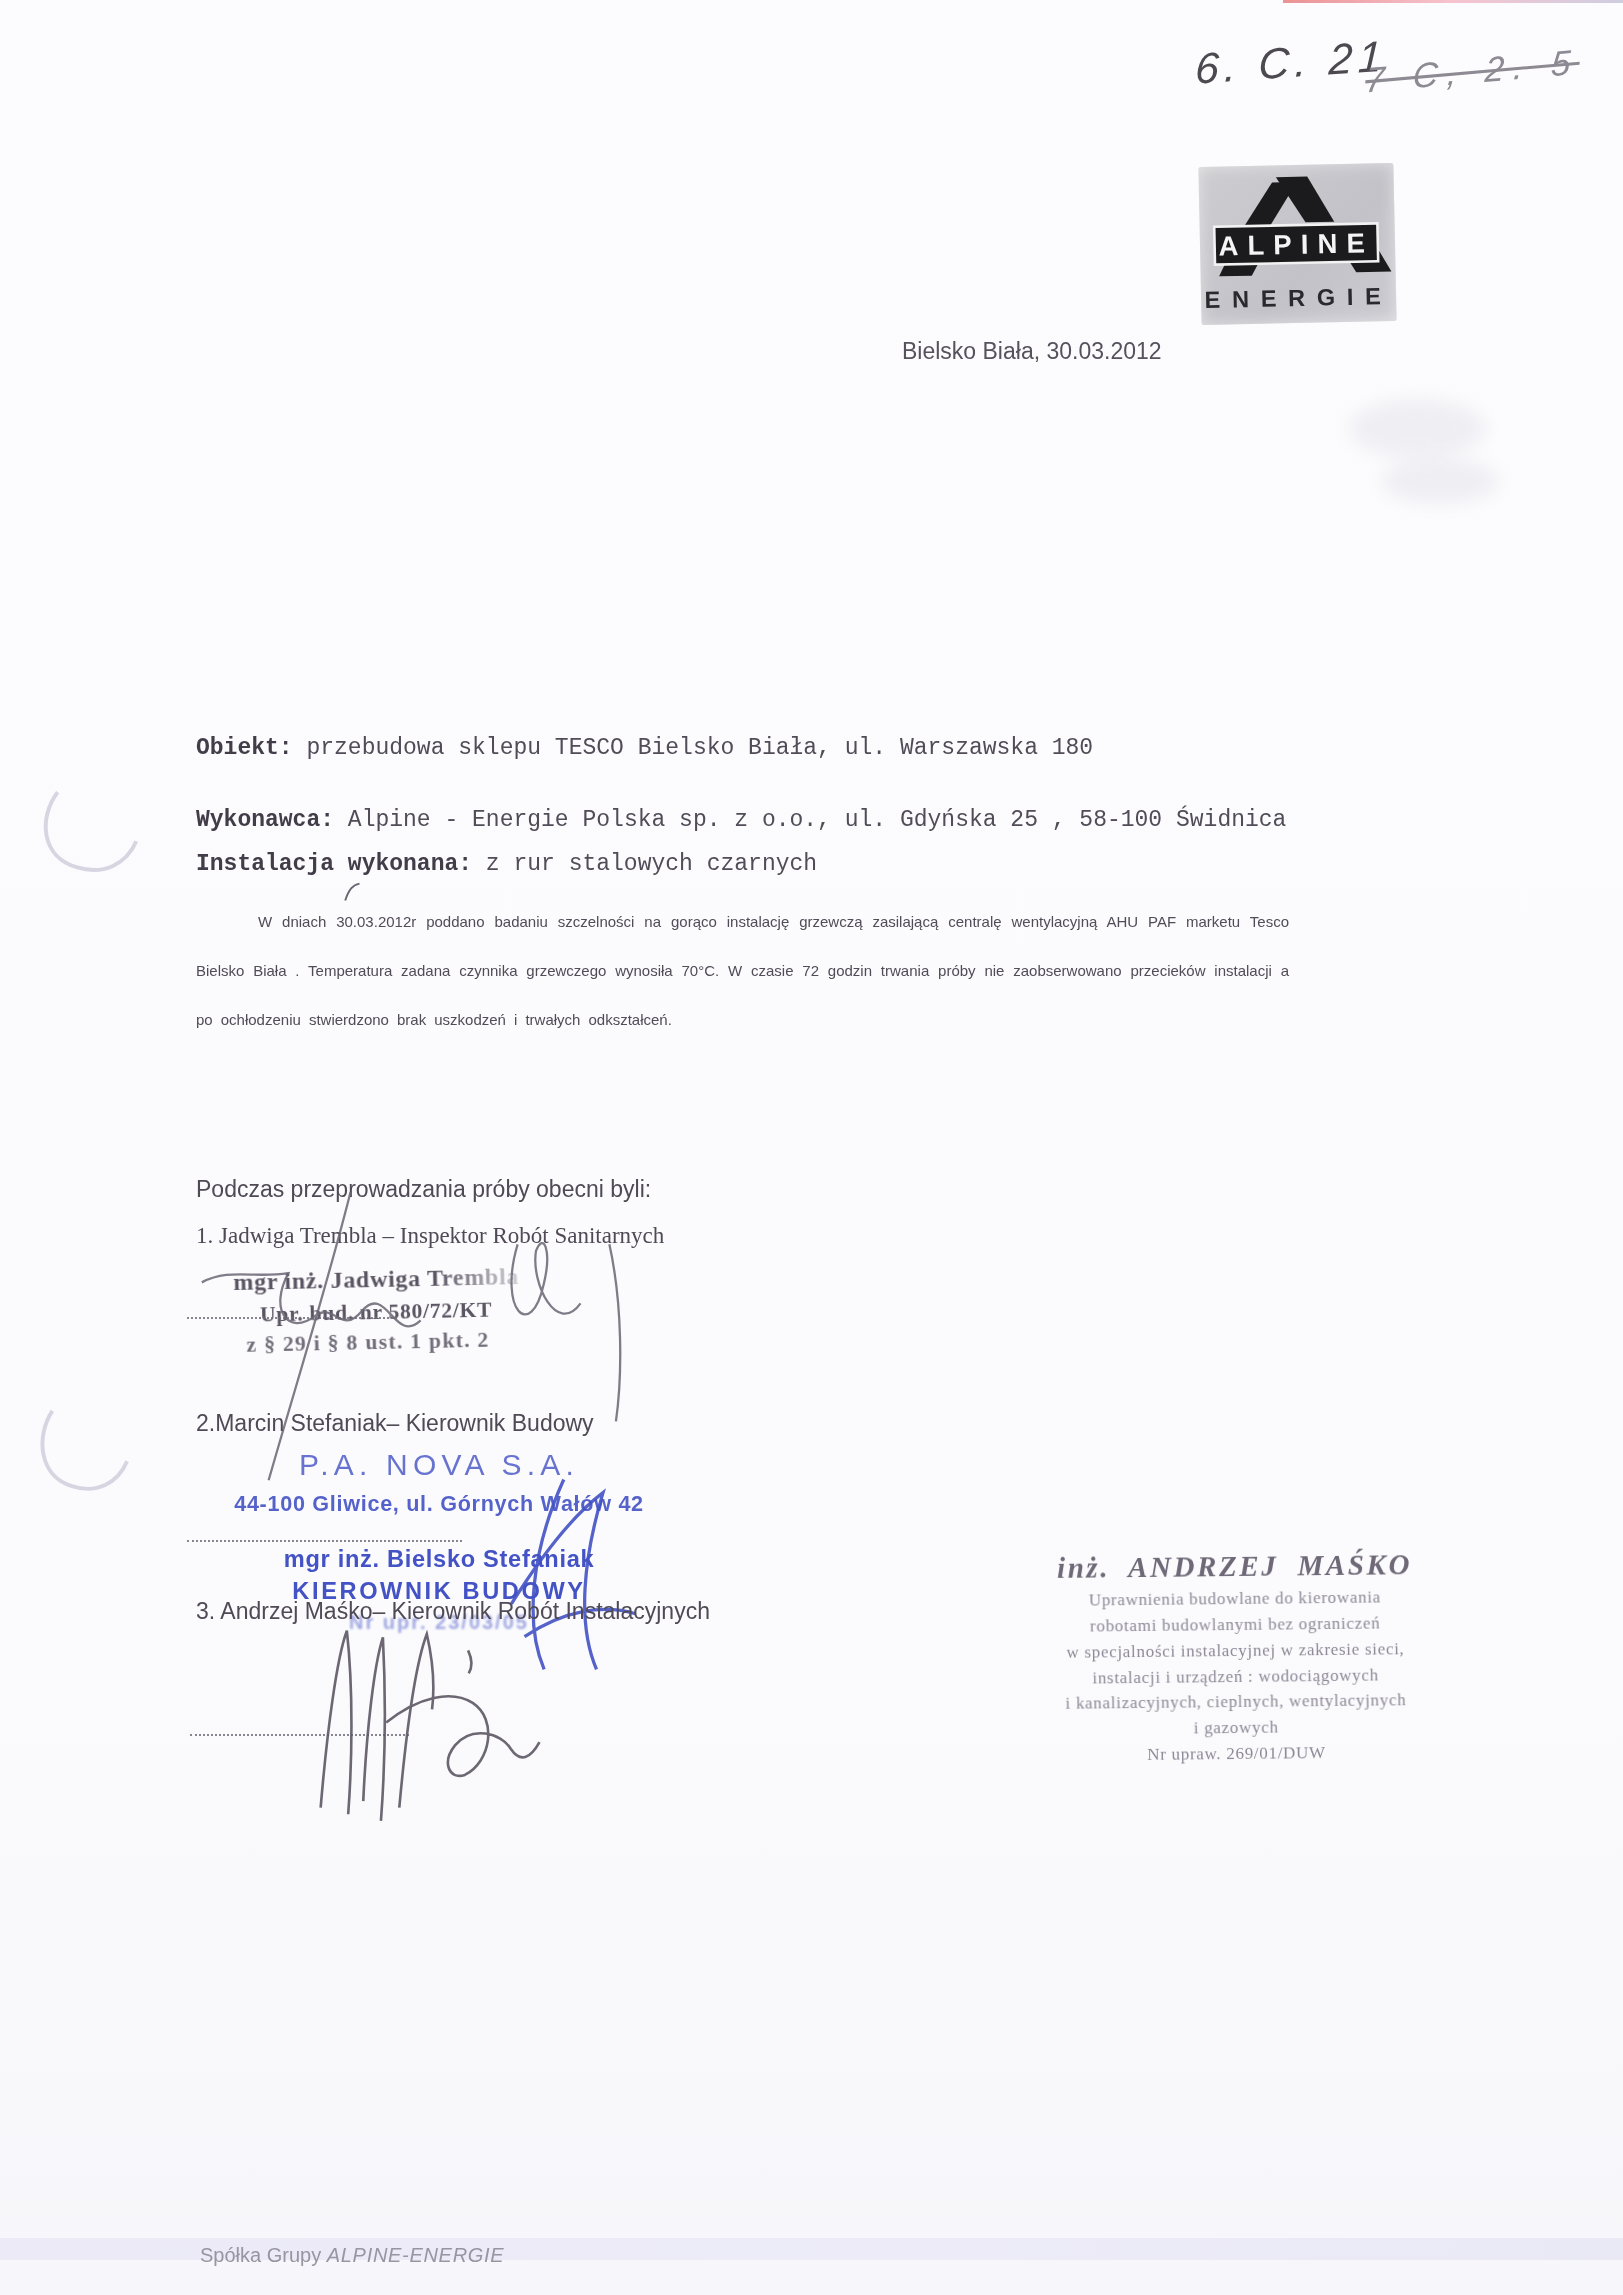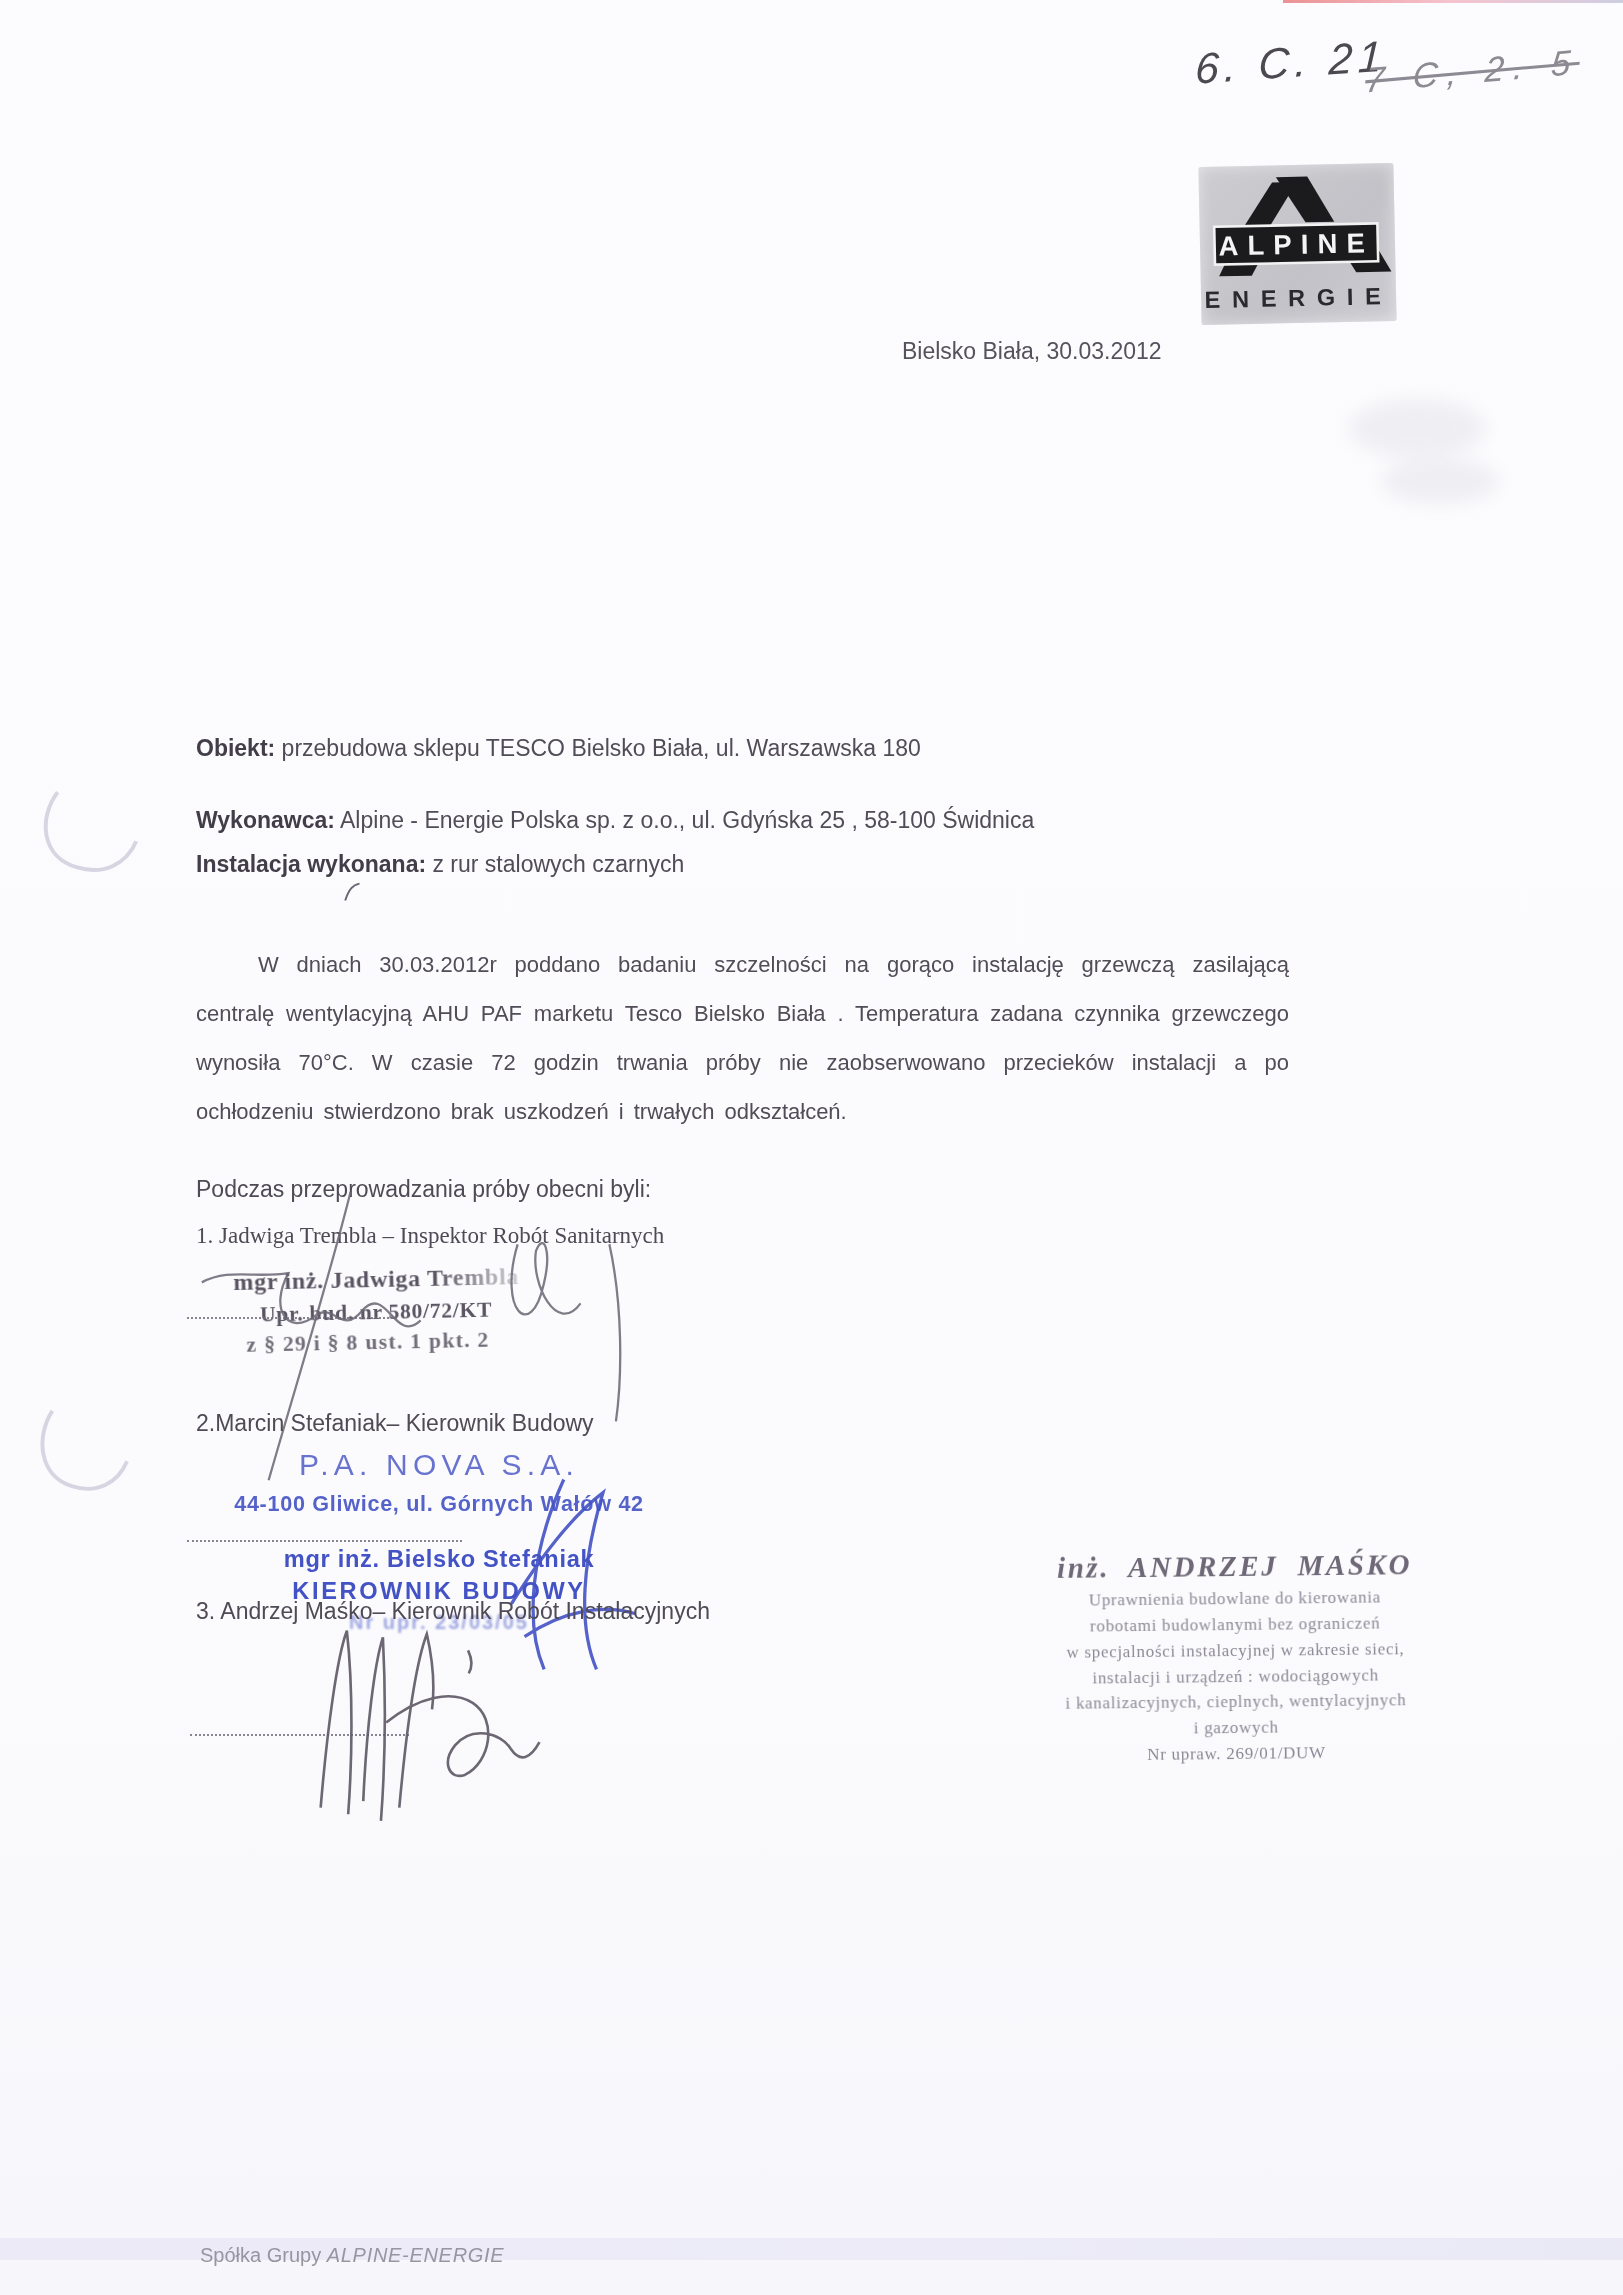--- a/index.html
+++ b/index.html
@@ -30,24 +30,24 @@
     border-radius:2.6px;box-shadow:inset 0 0 14.4px rgba(255,255,255,.5);}
   .logo svg{position:absolute;left:0;top:0;}
   
   .date-line{left:902px;top:338px;font-size:23px;color:#56515c;}
   
   .title-wrap{left:59px;top:483px;width:1565px;text-align:center;font-style:italic;color:#4d4752;}
   .title-main{font-size:33px;letter-spacing:3.3px;}
   .title-sub1{margin-top:34px;font-size:25px;}
   .title-sub2{margin-top:9.2px;font-size:25px;}
   
-  .detail{left:196px;font-size:23px;color:#514c57;}
+  .detail{left:196px;font-size:23px;color:#514c57;font-family:Liberation Mono, monospace;}
   .detail b{color:#423d49;}
   
-  .body-par{left:196px;top:940px;width:1093px;font-size:22px;line-height:49px;
+  .body-par{left:196px;top:897px;width:1093px;font-size:15px;line-height:49px;
     text-align:justify;text-indent:62px;color:#514c57;word-spacing:3.9px;}
   .attend-intro{left:196px;top:1176px;font-size:23px;}
   .attendee{left:196px;font-size:23px;}
   
   .stamp1{left:234px;top:1266px;color:#5b5563;transform:rotate(-1.2deg);
     font-family:"Liberation Serif",serif;filter:blur(0.3px);}
   .stamp1 .s1l1{font-size:24px;font-weight:bold;letter-spacing:0.7px;}
   .stamp1 .s1l2{font-size:21.6px;font-weight:bold;margin:6.5px 0 0 26px;letter-spacing:0.7px;}
   .stamp1 .s1l3{font-size:21.6px;font-weight:bold;margin:5.2px 0 0 11.8px;letter-spacing:1.3px;opacity:.85;}
   .fade-end{-webkit-mask-image:linear-gradient(90deg,#000 70%,rgba(0,0,0,.25));

